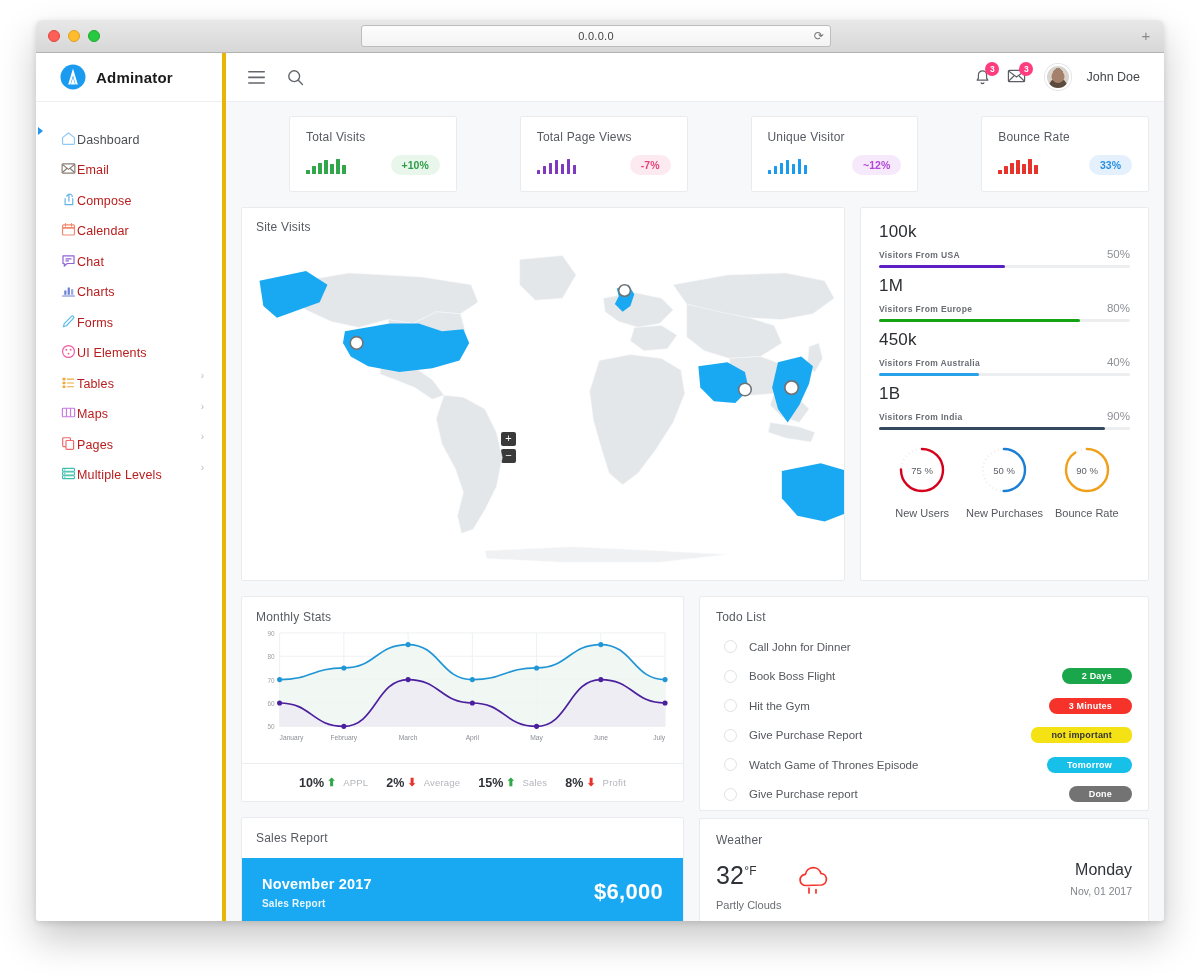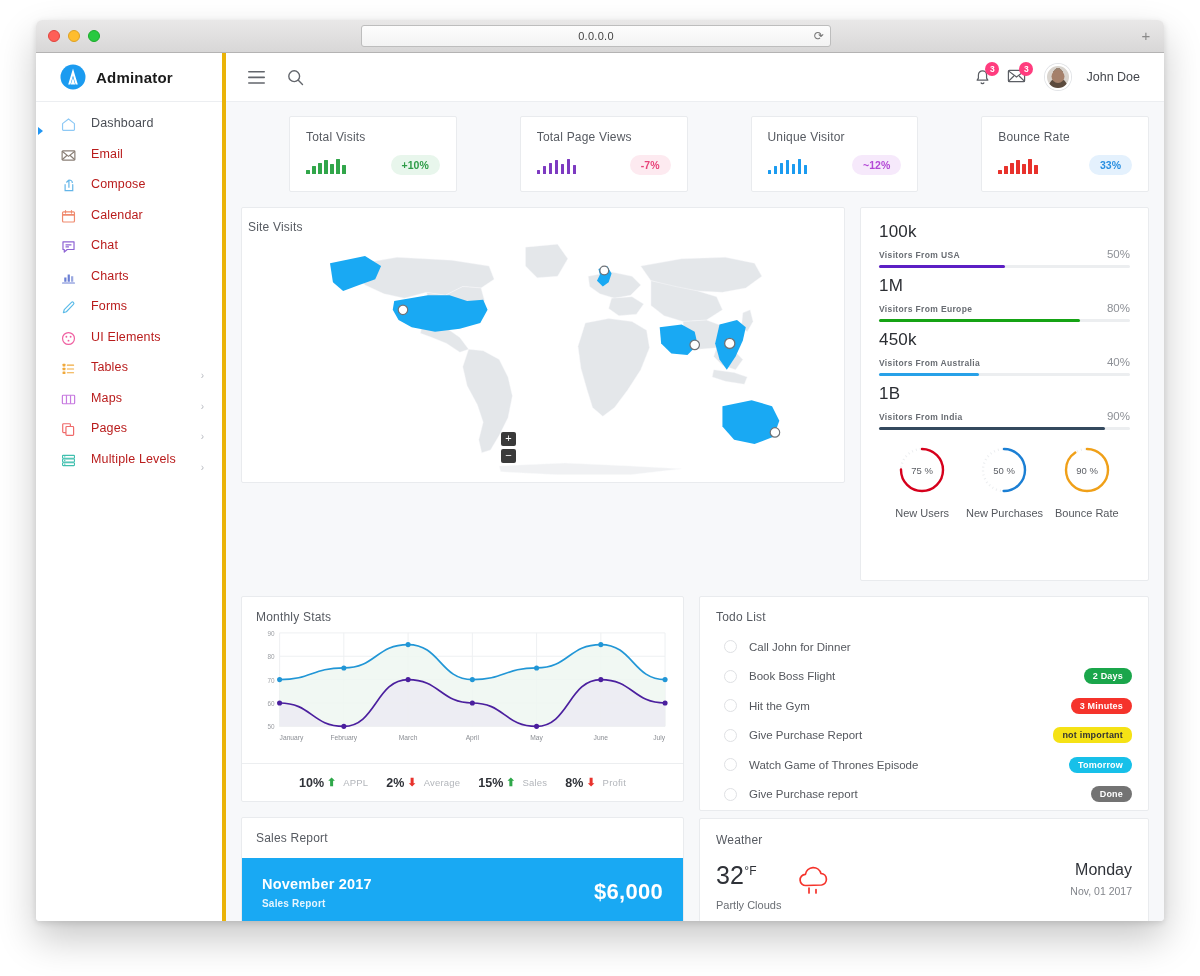--- a/index.html
+++ b/index.html
@@ -56,22 +56,22 @@
   }
   .brand {
     height: 49px; display: flex; align-items: center; gap: 10px;
     padding-left: 24px; border-bottom: 1px solid #eceef1;
   }
   .brand-logo { width: 26px; height: 26px; flex: 0 0 26px; }
   .brand-name { font-size: 15px; color: #1b1b1b; font-weight: 700; letter-spacing: .2px; }
 
   .nav { padding-top: 14px; }
   .nav-item {
-    position: relative; display: flex; align-items: flex-start;
-    height: 30.5px; padding-left: 24px; gap: 14px; cursor: pointer;
+    position: relative; display: flex; align-items: flex-end;
+    height: 30.5px; padding-left: 24px; cursor: pointer;
   }
   .nav-icon { width: 17px; height: 17px; flex: 0 0 17px; display:block; }
   .nav-label { font-size: 12.5px; color: #b91c1c; letter-spacing: .15px; }
   .nav-item.active .nav-label { color: #4a4e55; }
   .nav-item.active::before {
     content: ""; position: absolute; left: 2px; top: 50%; transform: translateY(-50%);
     width: 0; height: 0; border-top: 4px solid transparent;
     border-bottom: 4px solid transparent; border-left: 5px solid #2196f3;
   }
   .nav-caret {
@@ -123,21 +123,21 @@
   .statcard { flex: 1; height: 76px; padding: 13px 16px 0 16px; margin-left: 48px; }
   .stat-bottom { display: flex; align-items: center; justify-content: space-between; margin-top: 11px; }
   .sparkbars { display: flex; align-items: flex-end; gap: 2.5px; height: 17px; }
   .sparkbars i { width: 3.5px; display: block; border-radius: .5px; }
   .pill {
     font-size: 10.5px; font-weight: 700; padding: 4px 11px; border-radius: 11px;
   }
 
   
   .midrow { display: flex; gap: 15px; margin-top: 15px; }
-  .mapcard { flex: 1 1 0; height: 276px; padding: 12px 6px; position: relative; }
+  .mapcard { flex: 1 1 0; height: 374px; padding: 12px 14px; position: relative; }
   .mapzoom { position: absolute; left: 259px; top: 224px; }
   .zbtn {
     width: 15px; height: 14px; background: #3a3a3a; color: #fff;
     font-size: 11px; line-height: 13px; text-align: center; border-radius: 2px;
     margin-bottom: 3px; cursor: pointer; font-family: "Liberation Sans", sans-serif;
   }
   .mapwrap { position: absolute; left: 0; right: 0; top: 26px; bottom: 0; }
 
   .sidecard { width: 289px; flex: 0 0 289px; height: 374px; padding: 14px 18px 0 18px; }
   .vstat { margin-bottom: 8px; }
@@ -171,21 +171,21 @@
   .todo-item {
     display: flex; align-items: center; height: 29.5px; gap: 12px; padding-left: 8px;
   }
   .radio {
     width: 13px; height: 13px; border-radius: 50%; border: 1px solid #dfe1e4; flex: 0 0 13px;
     background: #fff; cursor: pointer;
   }
   .todo-text { font-size: 11.5px; color: #55585e; }
   .todo-badge {
     margin-left: auto; font-size: 9px; font-weight: 700; color: #fff;
-    padding: 3px 9px; border-radius: 9px; letter-spacing: .2px;
+    padding: 3px 20px; border-radius: 9px; letter-spacing: .2px;
   }
 
   .salescard { margin-top: 15px; }
   .sales-head { padding: 13px 14px; }
   .sales-banner {
     background: #19a9f3; padding: 15px 20px; display: flex;
     align-items: center; justify-content: space-between; height: 68px;
   }
   .sb-month { color: #fff; font-size: 14.5px; font-weight: 700; letter-spacing: .2px; }
   .sb-sub { color: #e6f5fe; font-size: 10px; font-weight: 700; margin-top: 6px; letter-spacing: .2px; }

